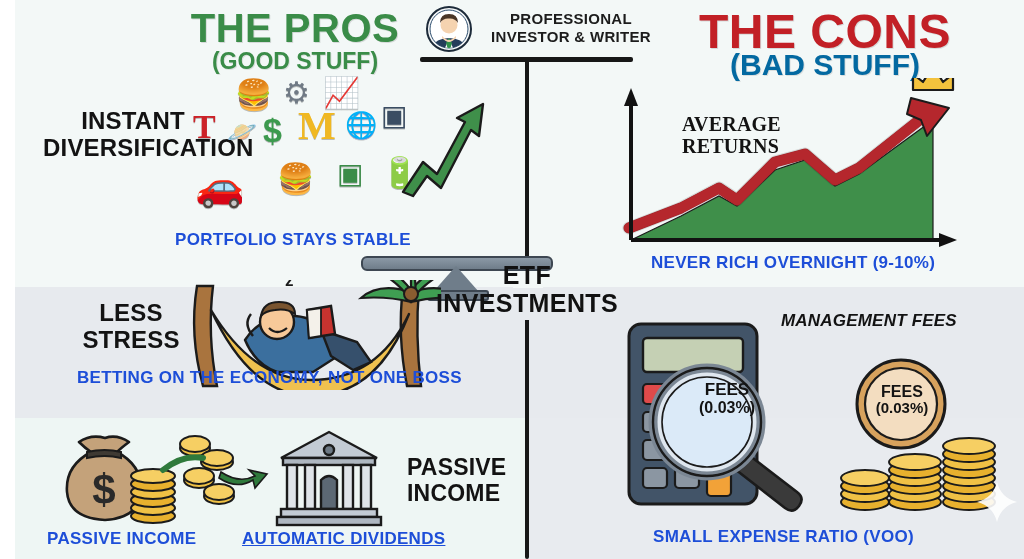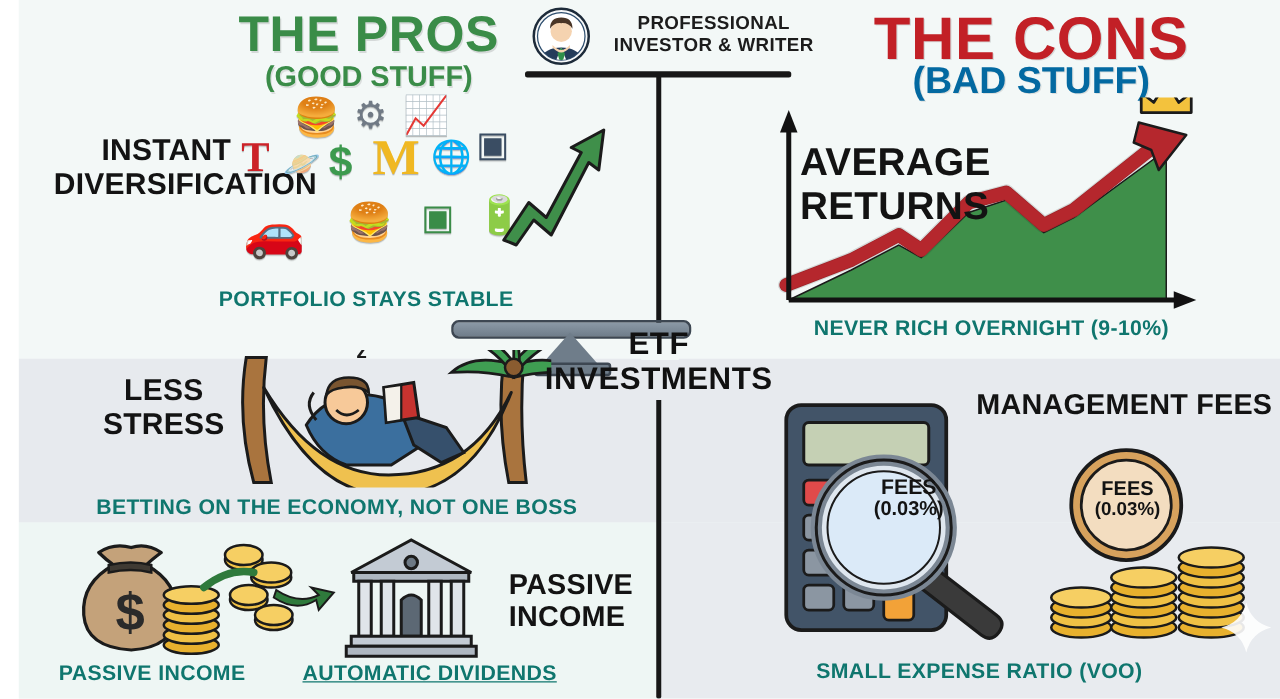--- a/index.html
+++ b/index.html
@@ -143,37 +143,37 @@
   .sec-head {
     position: absolute;
     font-weight: bold;
     color: #131313;
     line-height: 1.12;
     letter-spacing: 0.2px;
   }
   .caption {
     position: absolute;
     font-weight: bold;
-    color: #0f766e;
+    color: #1d4ed8;
     font-size: 17px;
     letter-spacing: 0.3px;
     white-space: nowrap;
   }
 
   #lbl-diversification { left: 28px; top: 108px; width: 180px; font-size: 24px; text-align: center; }
   #cap-portfolio       { left: 160px; top: 230px; }
   #lbl-less-stress     { left: 56px;  top: 300px; width: 120px; font-size: 24px; text-align: center; }
-  #cap-betting         { left: 62px;  top: 396px; }
+  #cap-betting         { left: 62px;  top: 368px; }
   #lbl-passive         { left: 392px; top: 455px; width: 110px; font-size: 23px; text-align: left; }
   #cap-passive         { left: 32px;  top: 529px; }
   #cap-dividends       { left: 227px; top: 529px; text-decoration: underline; }
 
-  #lbl-avg-returns     { left: 625px; top: 113px; width: 180px; font-size: 31px; }
+  #lbl-avg-returns     { left: 667px; top: 113px; width: 180px; font-size: 20px; font-family: Liberation Serif, serif; }
   #cap-never-rich      { left: 636px; top: 253px; }
-  #lbl-mgmt-fees       { left: 766px; top: 311px; width: 240px; font-size: 23px; }
+  #lbl-mgmt-fees       { left: 766px; top: 311px; width: 240px; font-size: 17px; font-style: italic; }
   #cap-expense         { left: 638px; top: 527px; }
 
   
   #scale-group { position: absolute; left: 170px; top: 80px; width: 300px; height: 145px; }
   .ico {
     position: absolute;
     font-size: 30px;
     line-height: 1;
     filter: drop-shadow(0 1px 0 rgba(0,0,0,0.25));
   }

